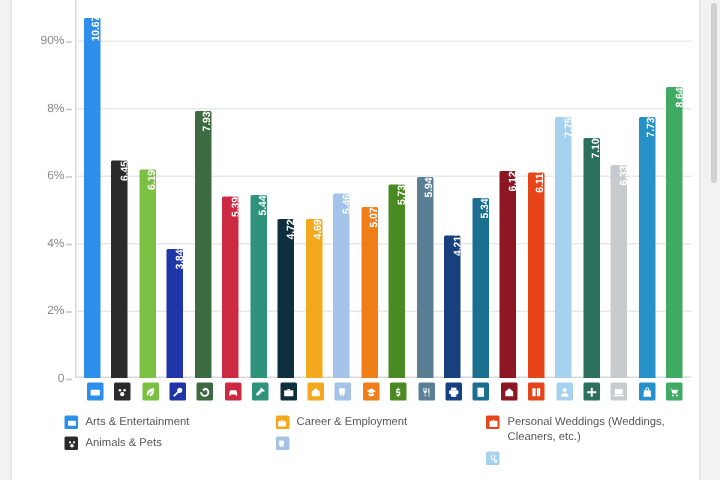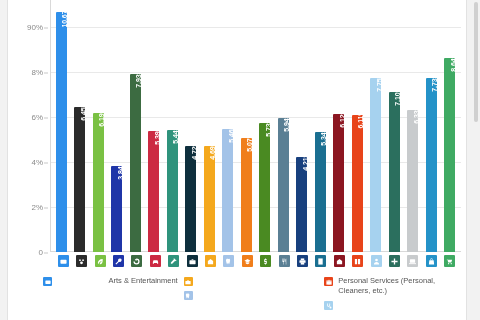--- a/index.html
+++ b/index.html
@@ -143,21 +143,20 @@
   }
   .legend-col {
     flex: 1 1 0;
     padding-right: 6px;
     min-width: 0;
   }
   .legend-item {
     display: flex;
     align-items: flex-start;
     margin-bottom: 4px;
-    justify-content: space-between;
   }
   .legend-swatch {
     width: 9px; height: 9px;
     border-radius: 1px;
     flex: 0 0 auto;
     margin-top: 1px;
     margin-right: 5px;
     display: flex;
     align-items: center;
     justify-content: center;
@@ -494,48 +493,59 @@
         <div class="legend-col">
           <div class="legend-item">
             <span class="legend-swatch" style="background: rgb(46, 143, 234);">
               <svg width="6" height="6" viewBox="0 0 16 16" fill="currentColor">
                 <rect x="1" y="4" width="14" height="9" rx="1.5"></rect>
                 <circle cx="8" cy="8.5" r="2.3" fill="#fff"></circle>
               </svg>
             </span>
             <span class="legend-text">Arts &amp; Entertainment</span>
           </div>
+          <div class="legend-item">
+            <span class="legend-swatch" style="background: rgb(43, 43, 43);">
+              <svg width="6" height="6" viewBox="0 0 16 16" fill="currentColor">
+                <circle cx="4.5" cy="5" r="2"></circle>
+                <circle cx="11.5" cy="5" r="2"></circle>
+                <circle cx="8" cy="11" r="3.2"></circle>
+              </svg>
+            </span>
+            <span class="legend-text">Animals &amp; Pets</span>
+          </div>
         </div>
         <div class="legend-col">
           <div class="legend-item">
             <span class="legend-swatch" style="background: rgb(244, 168, 29);">
               <svg width="6" height="6" viewBox="0 0 16 16" fill="currentColor">
                 <rect x="1" y="5" width="14" height="9" rx="1"></rect>
                 <path d="M6 3h4v2H6z"></path>
               </svg>
             </span>
+            <span class="legend-text">Career &amp; Employment</span>
           </div>
           <div class="legend-item">
             <span class="legend-swatch" style="background: rgb(163, 195, 232);">
               <svg width="6" height="6" viewBox="0 0 16 16" fill="currentColor">
                 <path d="M8 2c-2 0-3-1-4.5 0S2 6 3 9s1 5 2 5 1-3 2-3 1 3 2 3 1-2 2-5 1-6-.5-7S10 2 8 2z"></path>
               </svg>
             </span>
           </div>
         </div>
         <div class="legend-col">
           <div class="legend-item">
             <span class="legend-swatch" style="background: rgb(232, 68, 26);">
               <svg width="6" height="6" viewBox="0 0 16 16" fill="currentColor">
                 <rect x="1" y="6" width="14" height="9"></rect>
                 <rect x="7" y="2" width="2" height="13" fill="#fff"></rect>
                 <path d="M1 4h14v2H1z"></path>
               </svg>
             </span>
-            <span class="legend-text">Personal Services (Personal, Cleaners, etc.)</span>
+            <span class="legend-text">Personal Weddings (Weddings, Cleaners, etc.)</span>
           </div>
           <div class="legend-item">
             <span class="legend-swatch" style="background: rgb(166, 210, 239);">
               <svg width="6" height="6" viewBox="0 0 16 16" fill="currentColor">
                 <path d="M3 1v5a4 4 0 0 0 8 0V1H9v5a2 2 0 0 1-4 0V1H3z"></path>
                 <circle cx="12" cy="12" r="2.5"></circle>
               </svg>
             </span>
           </div>
         </div>

